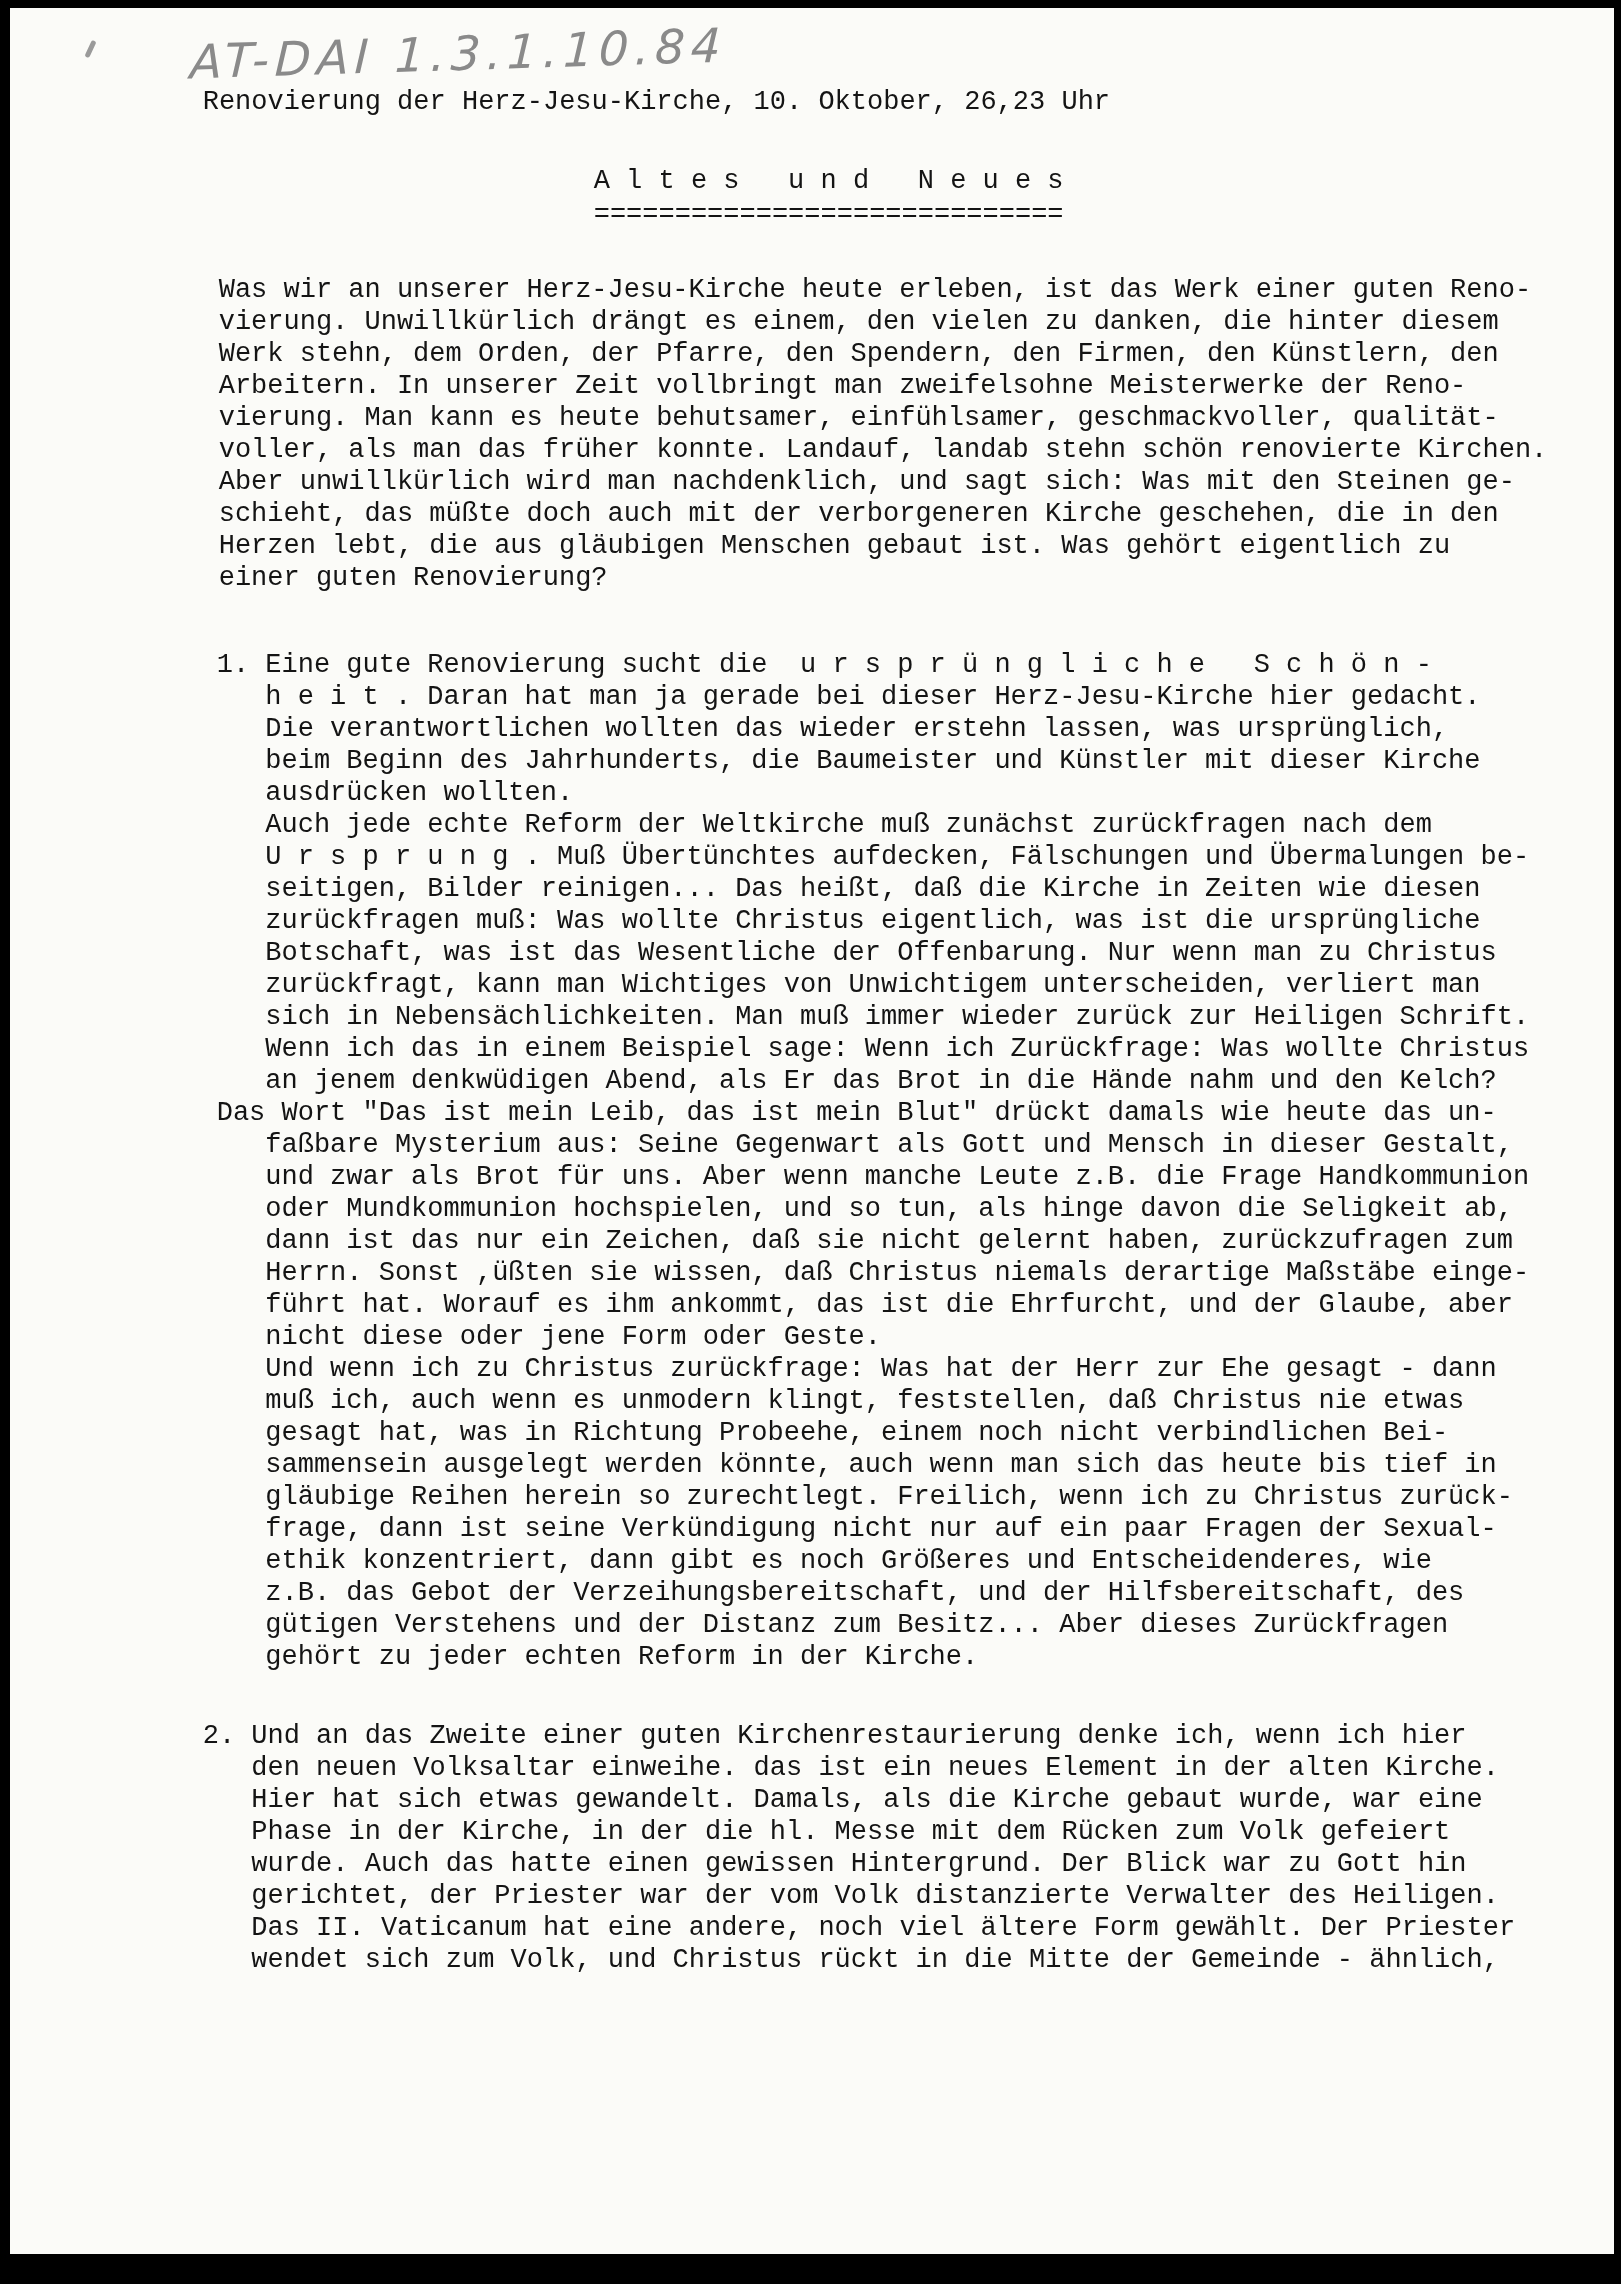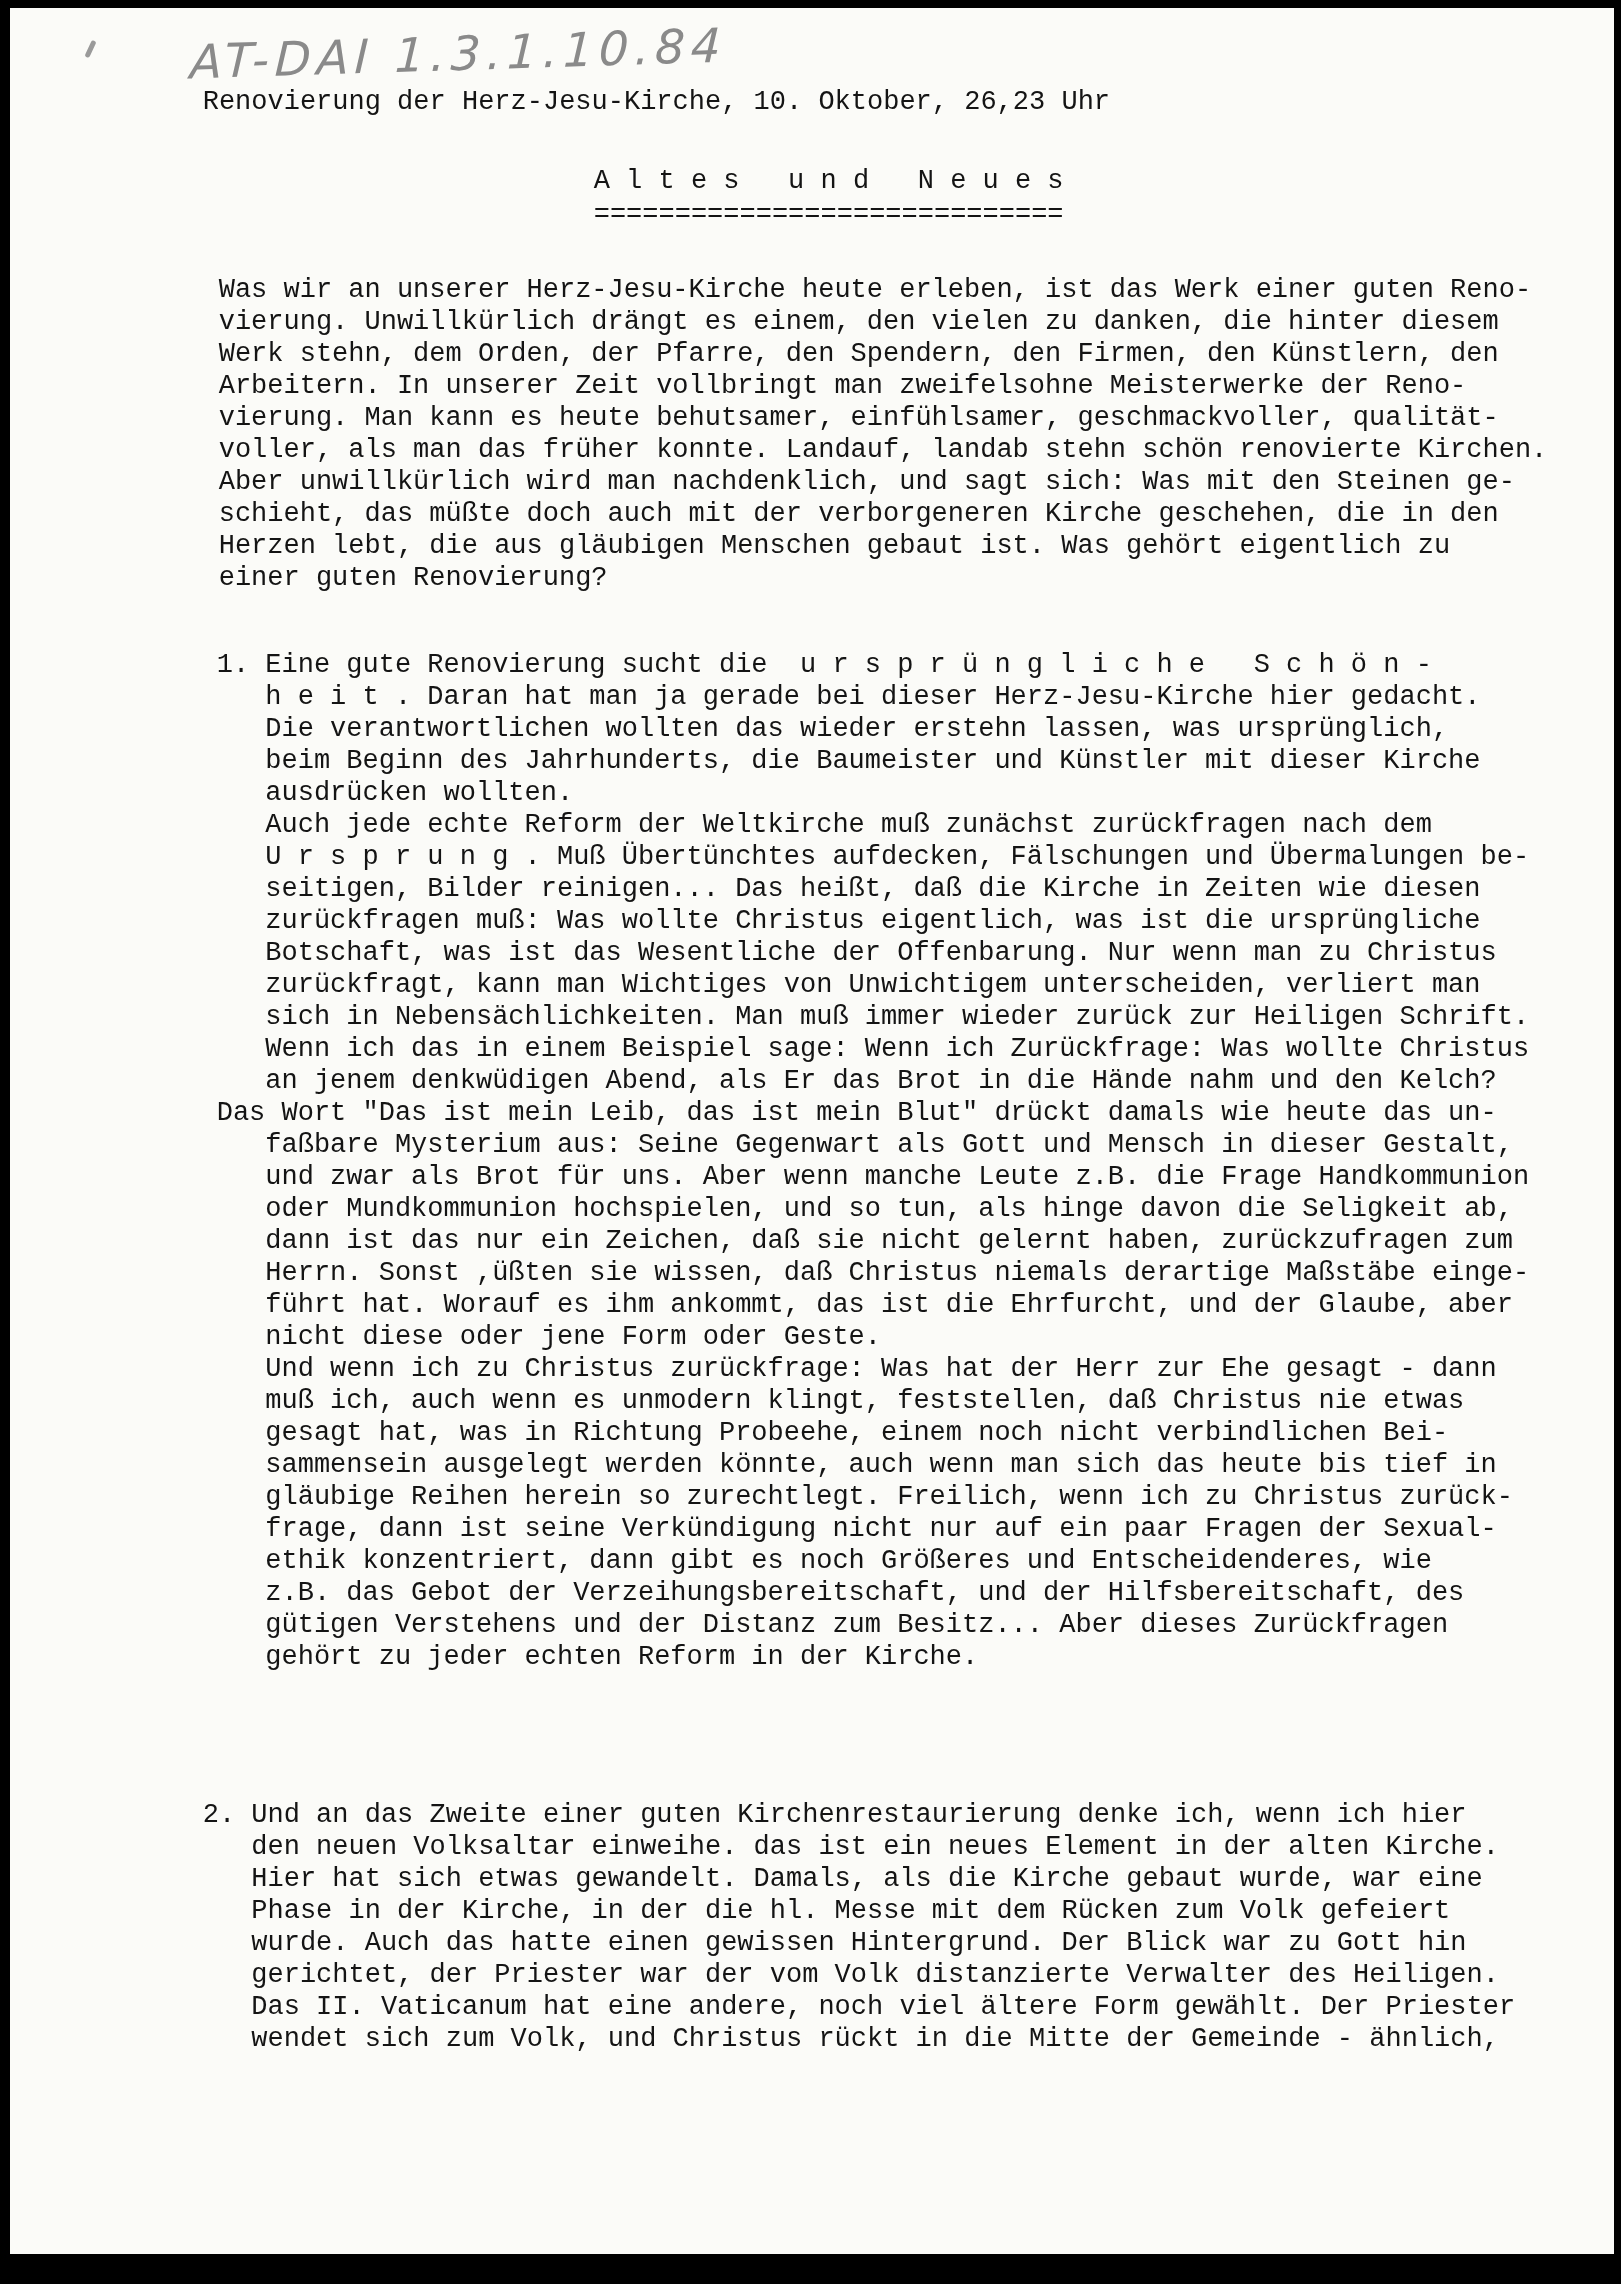--- a/index.html
+++ b/index.html
@@ -74,21 +74,21 @@
     margin-left: 16px;
   }
   .block-item1 {
     position: absolute;
     left: 207px;
     top: 641px;
   }
   .block-item2 {
     position: absolute;
     left: 193px;
-    top: 1791px;
+    top: 1712px;
     font-family: Liberation Mono, monospace;
   }
 </style>
 </head>
 <body>
 
 <div class="page">
 
   <div class="pencil-tick"></div>
 

